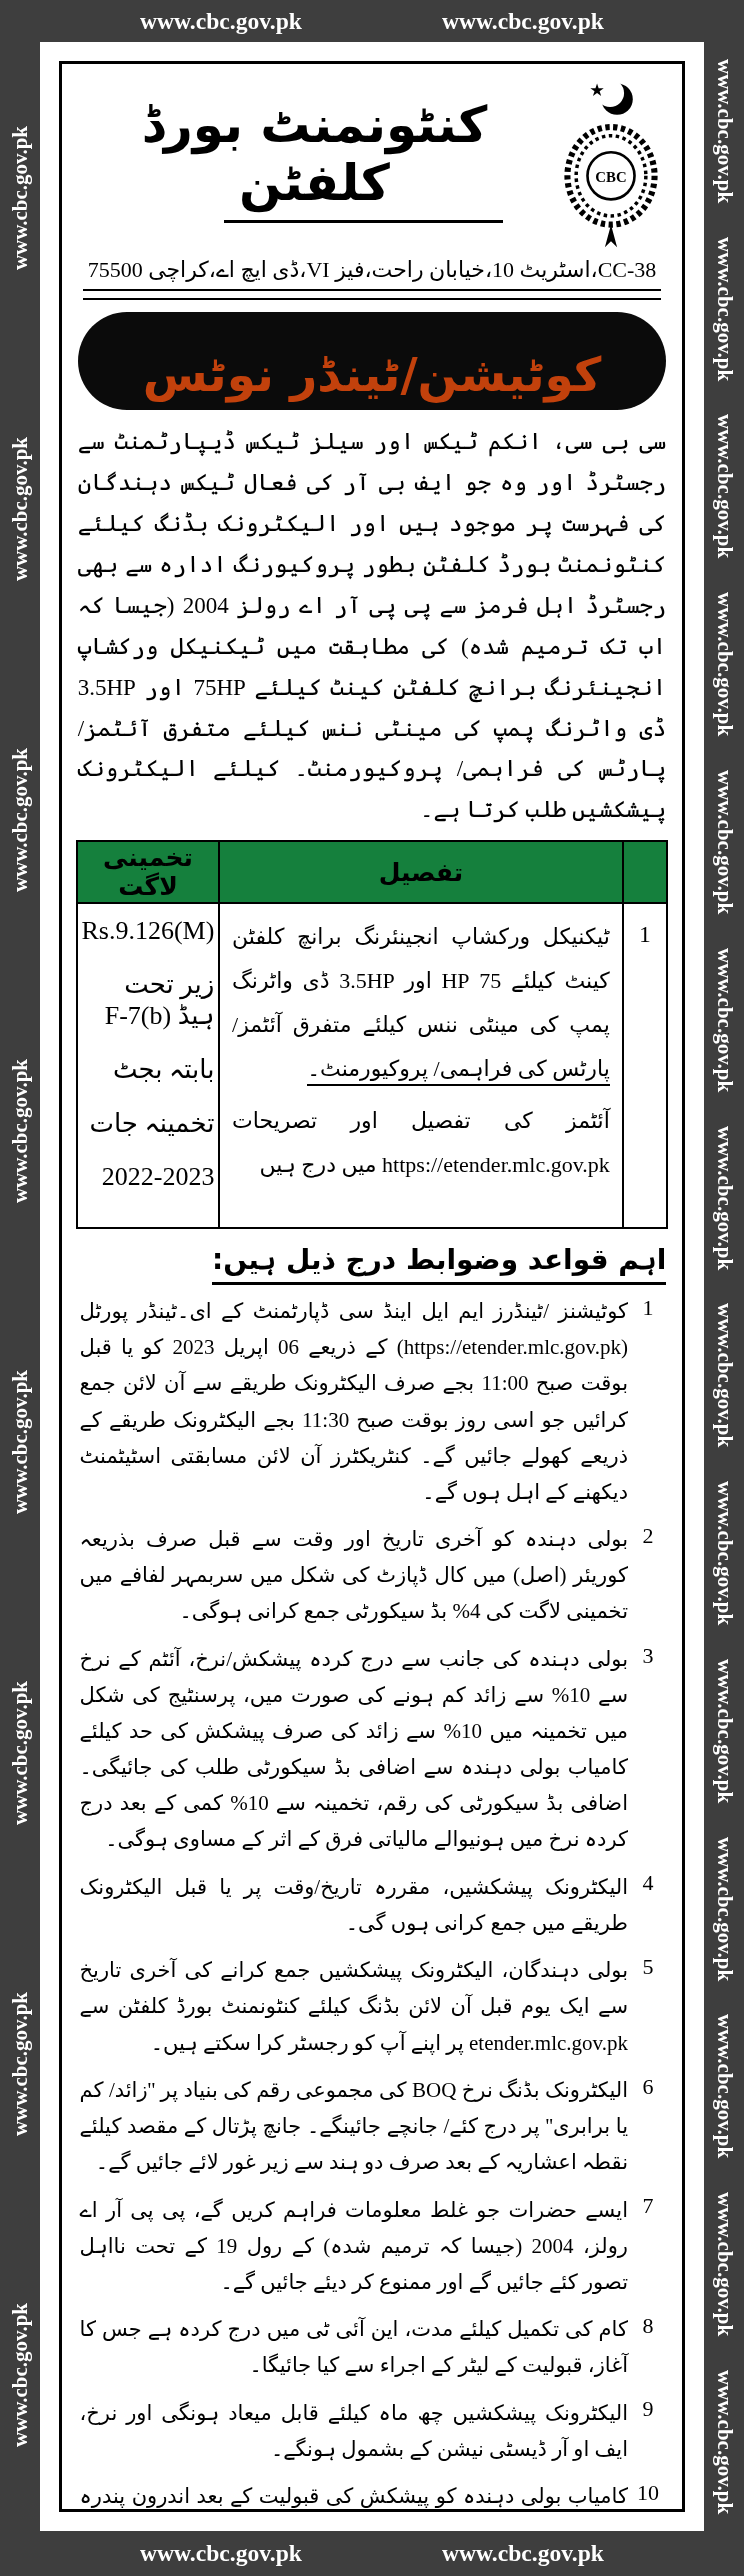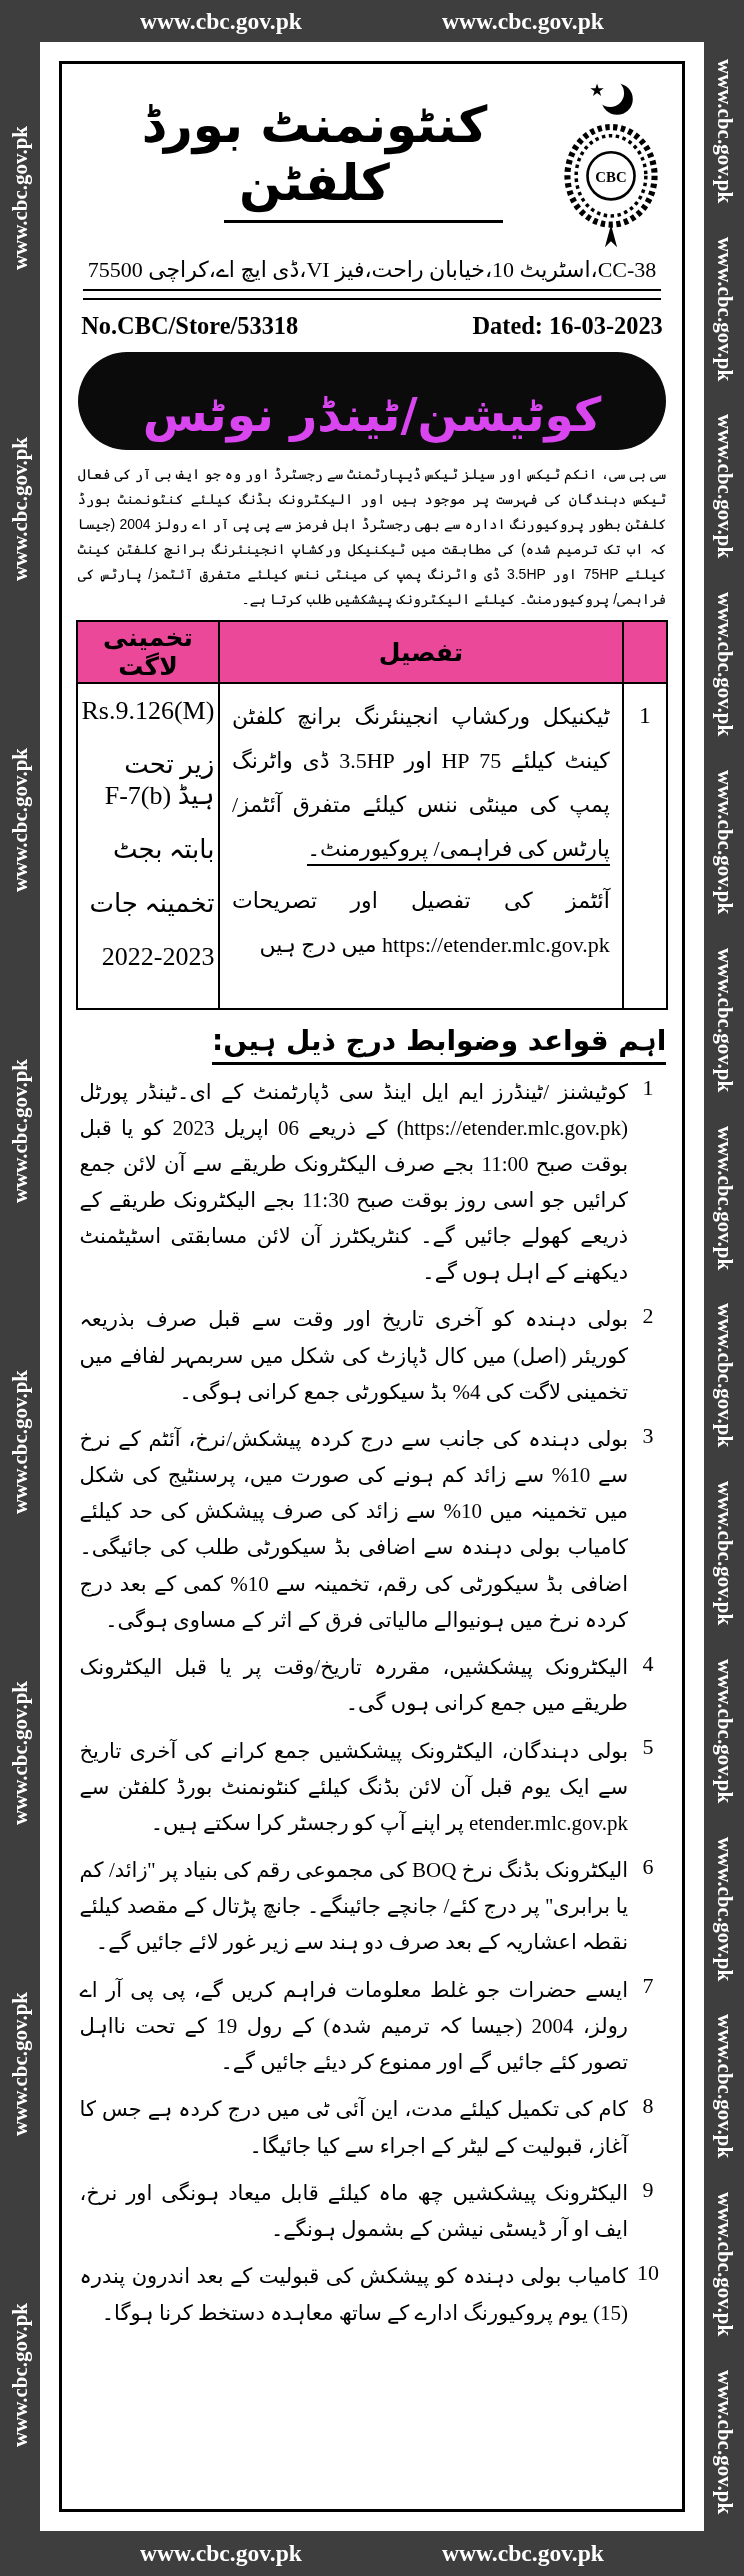--- a/index.html
+++ b/index.html
@@ -31,27 +31,27 @@
   .address-line{direction:rtl;text-align:center;font-size:22px;margin-top:1.7px;}
   .wide-rule{border-top:2.6px solid #000;margin:5.2px 7px 7px 7px;}
   .phone-line{direction:rtl;text-align:center;font-size:26px;font-weight:bold;}
   .phone-line .urdu{font-weight:bold;}
   .website-line{text-align:center;font-size:26px;margin-top:7px;direction:rtl;}
   .website-line .label{font-family:"DejaVu Sans",sans-serif;font-weight:bold;}
   .website-line .wurl{font-family:"Liberation Serif",serif;font-weight:bold;border-bottom:2.6px solid #000;padding-bottom:1.7px;direction:ltr;unicode-bidi:embed;}
   .ref-row{display:flex;justify-content:space-between;font-weight:bold;font-size:24.4px;font-family:"Liberation Serif",serif;margin:12.2px 5.2px 0 5.2px;}
   
   .notice-bar{background:#0b0b0b;border-radius:51px;margin:12.2px 1.7px 5.2px 1.7px;height:98px;display:flex;align-items:center;justify-content:center;}
-  .notice-bar .t{color:#d946ef;font-size:47px;font-weight:bold;font-family:"DejaVu Sans",sans-serif;direction:rtl;margin-top:27px;}
-  
-  .intro{direction:rtl;text-align:justify;font-size:14px;line-height:1.78;margin:12.2px 1.7px 8.7px 1.7px;font-family:Liberation Sans, sans-serif;}
+  .notice-bar .t{color:#c2410c;font-size:47px;font-weight:bold;font-family:"DejaVu Sans",sans-serif;direction:rtl;margin-top:27px;}
+  
+  .intro{direction:rtl;text-align:justify;font-size:23px;line-height:1.78;margin:12.2px 1.7px 8.7px 1.7px;font-family:Liberation Serif, serif;}
   
   table.spec{width:100%;border-collapse:collapse;direction:rtl;margin-top:5.2px;}
   table.spec th,table.spec td{border:2.6px solid #000;}
-  table.spec th{background:#ec4899;font-size:25px;font-weight:bold;font-family:"DejaVu Sans",sans-serif;height:51px;}
+  table.spec th{background:#15803d;font-size:25px;font-weight:bold;font-family:"DejaVu Sans",sans-serif;height:51px;}
   .col-serial{width:44px;}
   .col-cost{width:117px;}
   td.serial-cell{text-align:center;vertical-align:top;font-size:23.6px;font-family:"Liberation Serif",serif;padding-top:17.4px;}
   td.detail-cell{vertical-align:top;padding:10.5px 12.2px;font-size:22px;line-height:2.0;text-align:justify;font-family:"Liberation Serif","DejaVu Sans",serif;}
   td.detail-cell .ul{border-bottom:2.6px solid #000;padding-bottom:3.5px;}
   td.detail-cell .note{display:block;margin-top:8.7px;}
   td.detail-cell .link{direction:ltr;unicode-bidi:embed;}
   td.cost-cell{vertical-align:top;font-size:26px;padding:12.2px 3.5px;font-family:"Liberation Serif","DejaVu Sans",serif;}
   td.cost-cell div{margin-bottom:23px;}
   
@@ -126,24 +126,20 @@
         </svg>
       </div>
     </div>
 
     <div class="address-line">CC-38،اسٹریٹ 10،خیابان راحت،فیز VI،ڈی ایچ اے،کراچی 75500</div>
     <div class="wide-rule"></div>
 
     <div class="wide-rule"></div>
 
 
-    <div class="ref-row">
-      <span>No.CBC/Store/53318</span>
-      <span>Dated: 16-03-2023</span>
-    </div>
 
     <div class="notice-bar">
       <span class="t">کوٹیشن/ٹینڈر نوٹس</span>
     </div>
 
     <div class="intro">سی بی سی، انکم ٹیکس اور سیلز ٹیکس ڈیپارٹمنٹ سے رجسٹرڈ اور وہ جو ایف بی آر کی فعال ٹیکس دہندگان کی فہرست پر موجود ہیں اور الیکٹرونک بڈنگ کیلئے کنٹونمنٹ بورڈ کلفٹن بطور پروکیورنگ ادارہ سے بھی رجسٹرڈ اہل فرمز سے پی پی آر اے رولز 2004 (جیسا کہ اب تک ترمیم شدہ) کی مطابقت میں ٹیکنیکل ورکشاپ انجینئرنگ برانچ کلفٹن کینٹ کیلئے 75HP اور 3.5HP ڈی واٹرنگ پمپ کی مینٹی ننس کیلئے متفرق آئٹمز/ پارٹس کی فراہمی/ پروکیورمنٹ۔ کیلئے الیکٹرونک پیشکشیں طلب کرتا ہے۔</div>
 
     <table class="spec">
       <colgroup>
           <col class="col-serial">

